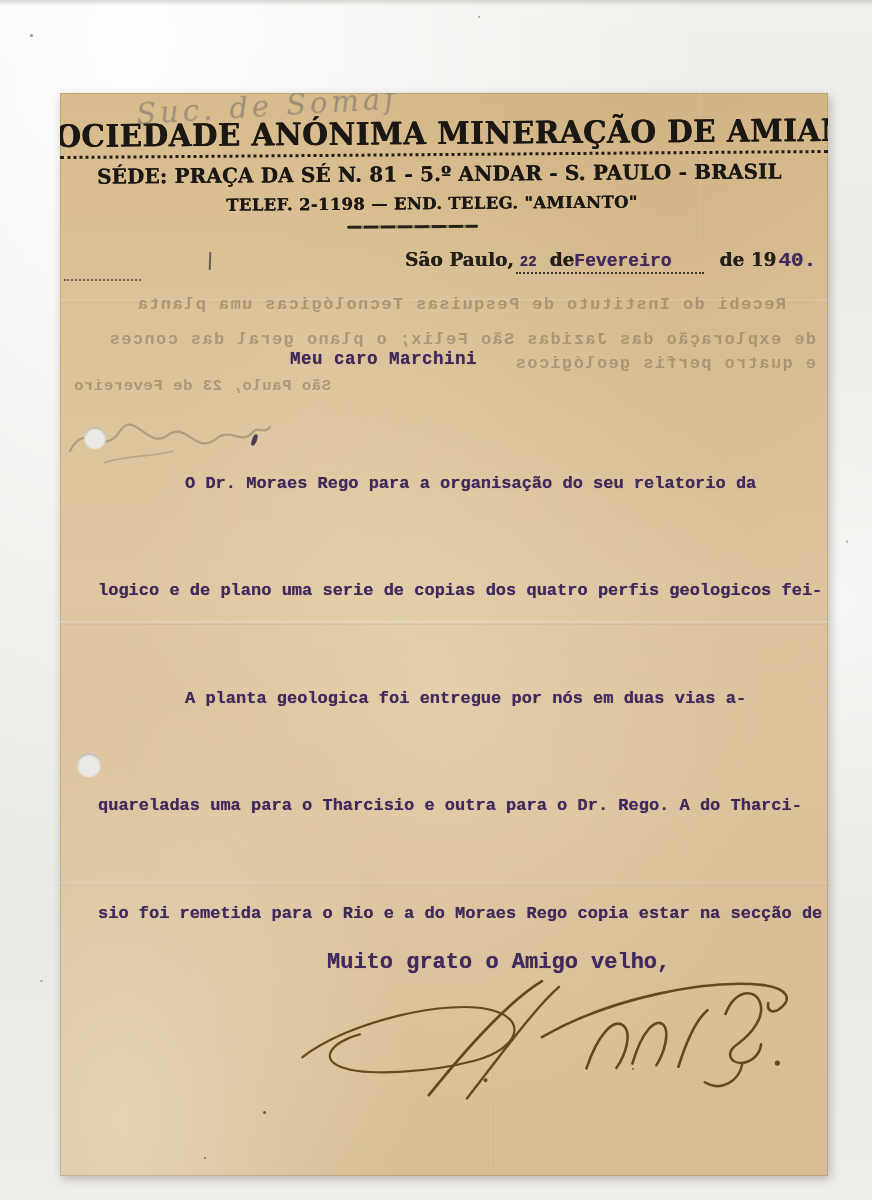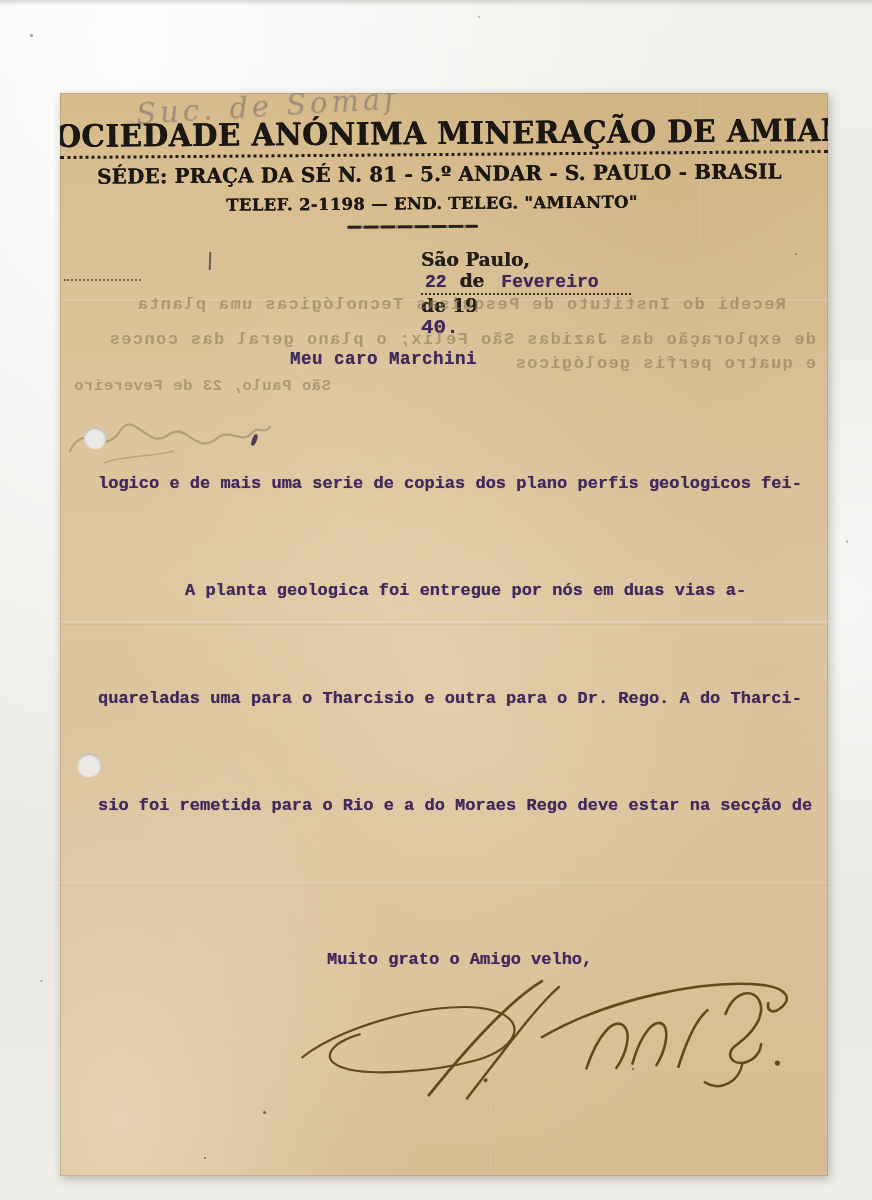--- a/index.html
+++ b/index.html
@@ -57,29 +57,29 @@
   .telegraph{
     position:absolute;left:26px;top:101px;width:690px;text-align:center;white-space:nowrap;
     font-family:"DejaVu Serif",serif;font-weight:bold;font-size:16.5px;
     letter-spacing:.3px;text-shadow:.3px 0 0 #1b1713;
   }
   .rule-short{position:absolute;left:286px;top:132px;width:131px;height:3px;
     background:repeating-linear-gradient(90deg,#262218 0 14px,rgba(38,34,24,.45) 14px 17px);
     border-radius:2px;}
 
   
-  .dateline{position:absolute;left:345px;top:156px;display:flex;align-items:baseline;white-space:nowrap;flex-direction:column;}
+  .dateline{position:absolute;left:345px;top:156px;display:flex;align-items:baseline;white-space:nowrap;}
   .dl-print{font-family:"DejaVu Serif",serif;font-weight:bold;font-size:18.5px;color:#23201a;
     text-shadow:.3px 0 0 #23201a;}
   .dl-typed{font-family:"Liberation Mono",monospace;font-weight:bold;color:#41295c;
     text-shadow:0 0 .7px rgba(65,41,92,.85);}
   .dl-leadgroup{display:inline-flex;align-items:baseline;border-bottom:2.2px dotted #39352c;
     padding:0 2px 1px 4px;margin-left:2px;}
-  .dl-day{font-size:18px;margin-right:13px;}
-  .dl-de{margin-right:17px;}
+  .dl-day{font-size:14px;margin-right:13px;}
+  .dl-de{}
   .dl-month{font-size:18px;margin-right:30px;}
   .dl-de19{margin-left:16px;}
   .dl-year{font-size:21px;margin-left:2px;}
 
   .margin-dots{position:absolute;left:4px;top:186px;width:77px;height:0;
     border-bottom:2px dotted #4a463c;opacity:.75;}
   .ink-tick{position:absolute;left:149px;top:159px;width:2px;height:18px;
     background:#4c473e;opacity:.8;transform:rotate(2deg);}
 
   
@@ -94,21 +94,21 @@
   .ink-comma{position:absolute;left:192px;top:341px;width:5px;height:12px;
     background:#3b2f4e;border-radius:60% 40% 70% 30%;transform:rotate(14deg);opacity:.9;}
 
   
   .typed{font-family:"Liberation Mono",monospace;font-weight:bold;color:#41295c;
     text-shadow:0 0 .7px rgba(65,41,92,.8);}
   .salutation{position:absolute;left:230px;top:256px;font-size:17.5px;letter-spacing:.5px;}
   .body-lines{position:absolute;left:38px;top:301px;width:724px;
     font-size:17px;line-height:35.85px;white-space:pre;}
   .body-lines .indent{text-indent:87px;}
-  .closing{position:absolute;left:267px;top:857px;font-size:17px;}
+  .closing{position:absolute;left:267px;top:857px;font-size:22px;}
 
   
   .signature{position:absolute;left:220px;top:880px;transform:rotate(-1deg);}
 </style>
 </head>
 <body>
 
 <div class="scan">
 
   <div class="speck" style="left:30px;top:34px;width:3px;height:3px;background:#9a968e;"></div>
@@ -157,24 +157,25 @@
 
     <svg class="bleed-hand" width="210" height="66" viewBox="0 0 210 66">
       <path d="M6,46 C22,14 38,54 56,26 C70,4 84,46 104,30 C122,16 132,50 152,34 C166,22 178,40 188,28 C194,20 200,30 206,22" fill="none" stroke="#6e6552" stroke-width="2.2" stroke-linecap="round" opacity=".8"></path>
       <path d="M40,58 C60,50 90,52 110,46" fill="none" stroke="#6e6552" stroke-width="1.6" opacity=".6"></path>
     </svg>
     <div class="ink-comma"></div>
 
     <div class="typed salutation">Meu caro Marchini</div>
 
     <div class="typed body-lines">
-      <div>logico e de mais uma serie de copias dos plano perfis geologicos fei-</div>
+      <div class="indent">O Dr. Moraes Rego para a organisação do seu relatorio da</div>
+      <div>logico e de plano uma serie de copias dos quatro perfis geologicos fei-</div>
       <div class="indent">A planta geologica foi entregue por nós em duas vias a-</div>
       <div>quareladas uma para o Tharcisio e outra para o Dr. Rego. A do Tharci-</div>
-      <div>sio foi remetida para o Rio e a do Moraes Rego deve estar na secção de</div>
+      <div>sio foi remetida para o Rio e a do Moraes Rego copia estar na secção de</div>
       
       
       
       
       
       
       
       
     </div>
 

